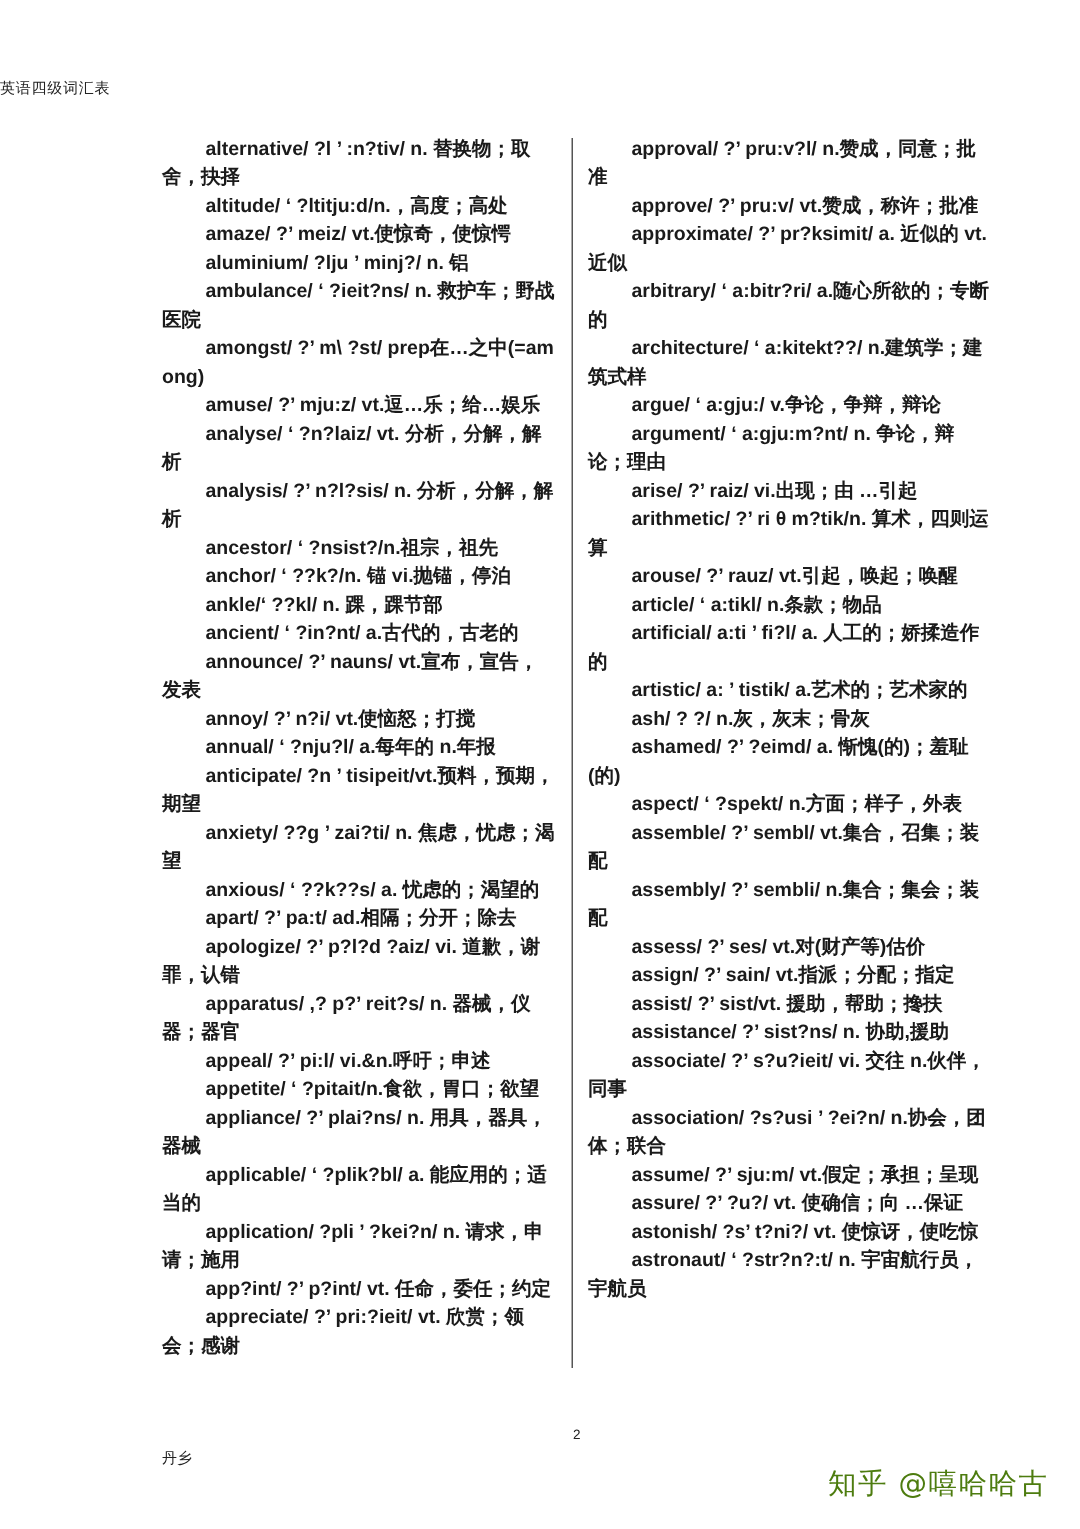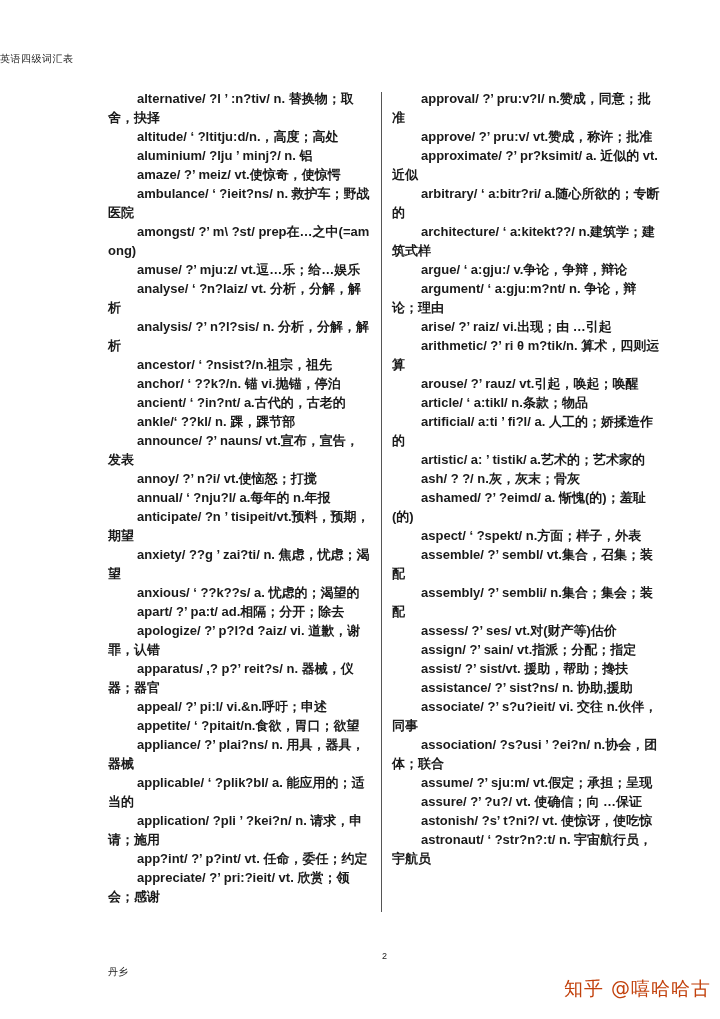--- a/index.html
+++ b/index.html
@@ -10,42 +10,42 @@
   .col { position: absolute; top: 89px; font-weight: bold; }
   .col-left { left: 108px; width: 262px; }
   .col-right { left: 392px; width: 268px; }
   .divider { position: absolute; left: 381px; top: 92px; width: 1px; height: 820px; background: #555; }
   .entry { font-size: 13px; line-height: 19px; text-indent: 29px; margin: 0; word-break: break-all; }
   .entry .word { }
   .entry .phon { }
   .entry .def { }
   .footer-left { position: absolute; top: 965px; left: 108px; font-size: 10px; color: #222; }
   .footer-page { position: absolute; top: 951px; left: 382px; font-size: 9px; color: #222; }
-  .watermark { position: absolute; top: 976px; left: 564px; font-size: 19px; color: #c2410c;
+  .watermark { position: absolute; top: 976px; left: 552px; font-size: 19px; color: #4d7c0f;
                letter-spacing: 1px; font-family: "DejaVu Sans", sans-serif; }
 </style>
 </head>
 <body>
 
 <div class="page-header">英语四级词汇表</div>
 
 <div class="col col-left" id="col-left">
     <p class="entry"><span class="word">alternative/</span><span class="phon"> ?l ’ :n?tiv/</span><span class="def"> n. 替换物；取舍，抉择</span></p>
     <p class="entry"><span class="word">altitude/</span><span class="phon">  ‘ ?ltitju:d/</span><span class="def">n.，高度；高处</span></p>
+    <p class="entry"><span class="word">amaze/</span><span class="phon"> ?’ meiz/</span><span class="def"> vt.使惊奇，使惊愕</span></p>
     <p class="entry"><span class="word">aluminium/</span><span class="phon"> ?lju  ’ minj?/</span><span class="def"> n. 铝</span></p>
-    <p class="entry"><span class="word">amaze/</span><span class="phon"> ?’ meiz/</span><span class="def"> vt.使惊奇，使惊愕</span></p>
     <p class="entry"><span class="word">ambulance/</span><span class="phon"> ‘ ?ieit?ns/</span><span class="def"> n. 救护车；野战医院</span></p>
     <p class="entry"><span class="word">amongst/</span><span class="phon"> ?’ m\ ?st/</span><span class="def"> prep在…之中(=among)</span></p>
     <p class="entry"><span class="word">amuse/</span><span class="phon"> ?’ mju:z/</span><span class="def"> vt.逗…乐；给…娱乐</span></p>
     <p class="entry"><span class="word">analyse/</span><span class="phon"> ‘ ?n?laiz/</span><span class="def"> vt. 分析，分解，解析</span></p>
     <p class="entry"><span class="word">analysis/</span><span class="phon"> ?’ n?l?sis/</span><span class="def"> n. 分析，分解，解析</span></p>
     <p class="entry"><span class="word">ancestor/</span><span class="phon"> ‘ ?nsist?/</span><span class="def">n.祖宗，祖先</span></p>
     <p class="entry"><span class="word">anchor/</span><span class="phon"> ‘ ??k?/</span><span class="def">n. 锚  vi.抛锚，停泊</span></p>
+    <p class="entry"><span class="word">ankle/</span><span class="phon">‘ ??kl/</span><span class="def"> n. 踝，踝节部</span></p>
     <p class="entry"><span class="word">ancient/</span><span class="phon"> ‘ ?in?nt/</span><span class="def"> a.古代的，古老的</span></p>
-    <p class="entry"><span class="word">ankle/</span><span class="phon">‘ ??kl/</span><span class="def"> n. 踝，踝节部</span></p>
     <p class="entry"><span class="word">announce/</span><span class="phon"> ?’ nauns/</span><span class="def"> vt.宣布，宣告，发表</span></p>
     <p class="entry"><span class="word">annoy/</span><span class="phon"> ?’ n?i/</span><span class="def"> vt.使恼怒；打搅</span></p>
     <p class="entry"><span class="word">annual/</span><span class="phon"> ‘ ?nju?l/</span><span class="def"> a.每年的  n.年报</span></p>
     <p class="entry"><span class="word">anticipate/</span><span class="phon"> ?n  ’ tisipeit/</span><span class="def">vt.预料，预期，期望</span></p>
     <p class="entry"><span class="word">anxiety/</span><span class="phon"> ??g  ’ zai?ti/</span><span class="def"> n. 焦虑，忧虑；渴望</span></p>
     <p class="entry"><span class="word">anxious/</span><span class="phon"> ‘ ??k??s/</span><span class="def"> a. 忧虑的；渴望的</span></p>
     <p class="entry"><span class="word">apart/</span><span class="phon"> ?’ pa:t/</span><span class="def"> ad.相隔；分开；除去</span></p>
     <p class="entry"><span class="word">apologize/</span><span class="phon"> ?’ p?l?d ?aiz/</span><span class="def"> vi. 道歉，谢罪，认错</span></p>
     <p class="entry"><span class="word">apparatus/</span><span class="phon"> ,?  p?’ reit?s/</span><span class="def"> n. 器械，仪器；器官</span></p>
     <p class="entry"><span class="word">appeal/</span><span class="phon"> ?’ pi:l/</span><span class="def"> vi.&amp;n.呼吁；申述</span></p>

